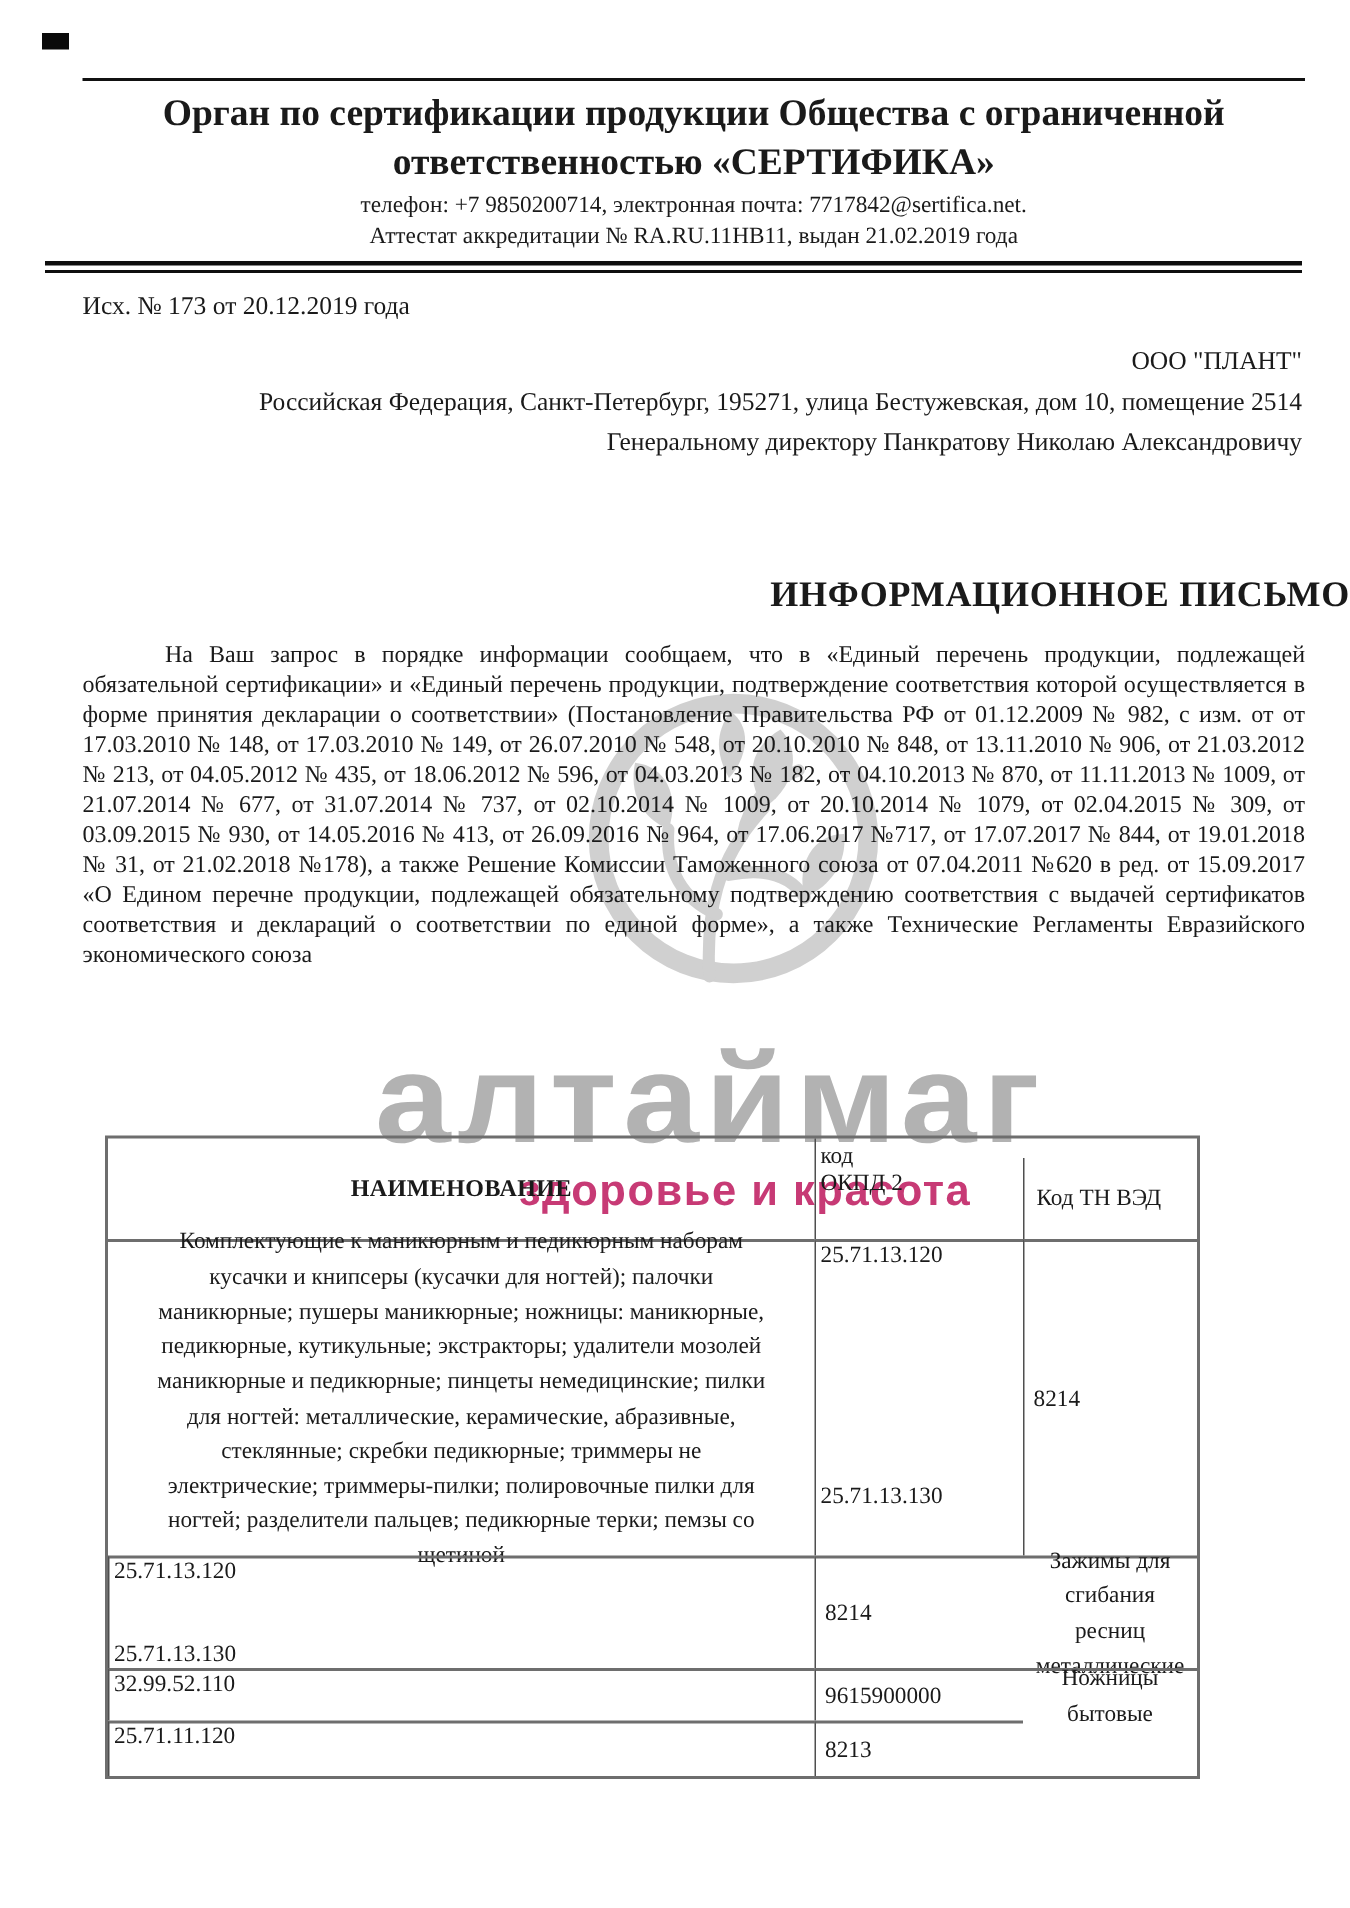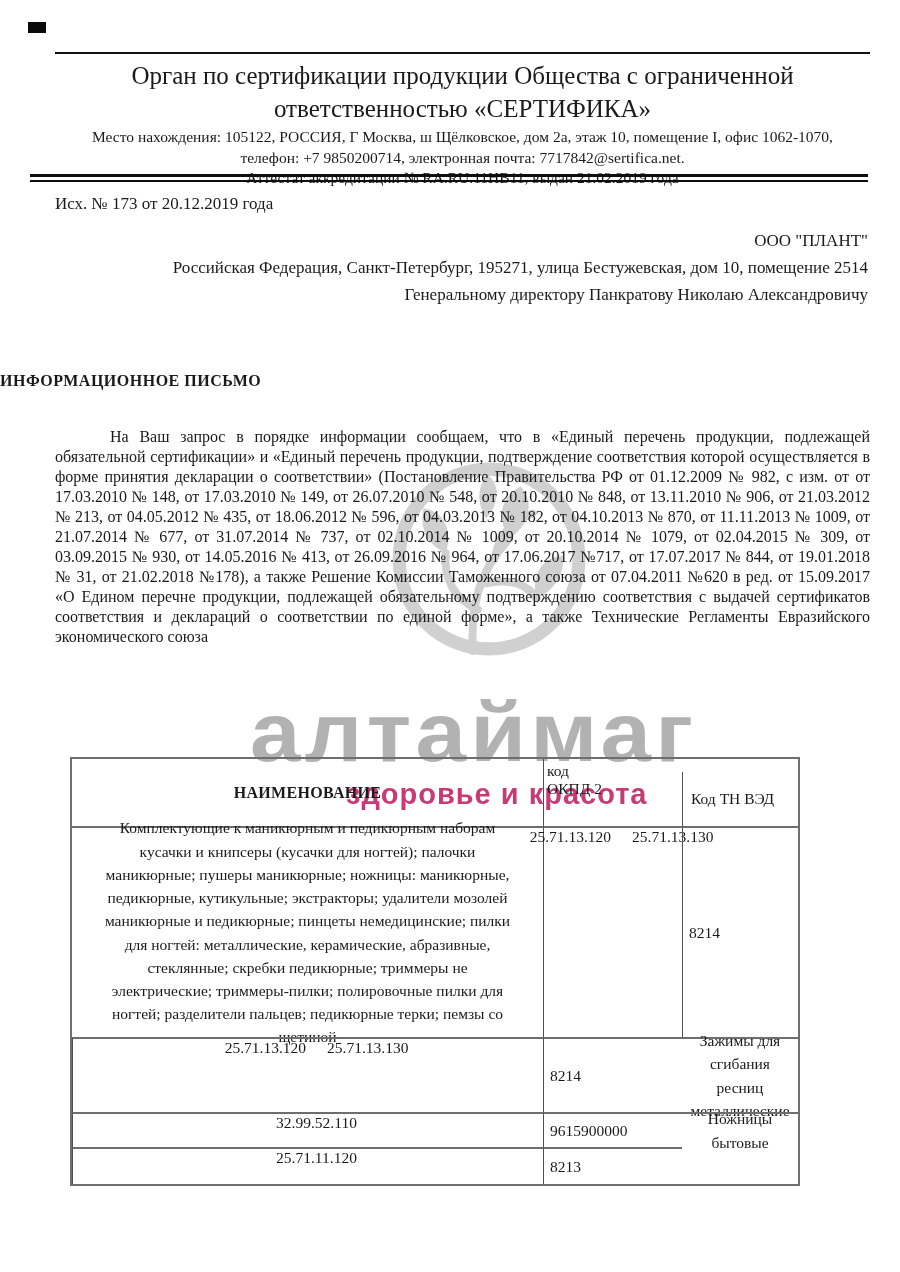--- a/index.html
+++ b/index.html
@@ -23,47 +23,47 @@
     position:absolute;left:310px;top:779px;
     font-family:"Liberation Sans", sans-serif;font-weight:bold;
     font-size:29px;line-height:30px;letter-spacing:1px;color:#be185d;opacity:.85;white-space:nowrap;
   }
 
   
   .artifact{position:absolute;left:28px;top:22px;width:18px;height:11px;background:#0a0a0a;}
 
   
   .letterhead{position:absolute;left:55px;top:52px;width:815px;border-top:2px solid #111;padding-top:5px;text-align:center;}
-  .lh-title{font-weight:normal;font-size:25px;line-height:33px;}
+  .lh-title{font-weight:bold;font-size:25px;line-height:33px;}
   .lh-sub{font-size:15.5px;line-height:17.5px;margin-top:3px;}
   .thick-rule{position:absolute;left:30px;top:174px;width:838px;height:3px;border-top:3px solid #0e0e0e;border-bottom:2px solid #0e0e0e;}
 
   .ref-line{position:absolute;left:55px;top:194px;font-size:17px;}
   .recipient{position:absolute;right:32px;top:227px;text-align:right;font-size:17px;line-height:27px;}
 
-  .doc-title{position:absolute;left:0;top:372px;width:100%;text-align:left;font-weight:bold;font-size:16px;letter-spacing:.5px;}
+  .doc-title{position:absolute;left:0;top:384px;width:100%;text-align:right;font-weight:bold;font-size:24px;letter-spacing:.5px;}
 
   .body-par{
     position:absolute;left:55px;top:427px;width:815px;
     font-size:16px;line-height:20px;text-align:justify;text-indent:55px;
   }
   .not-included{position:absolute;left:107px;top:699px;font-size:16.5px;}
 
   
   .tbl{
     position:absolute;left:70px;top:757px;width:730px;box-sizing:border-box;
     display:grid;grid-template-columns:471px 139px 116px;
     grid-template-rows:67px 211px 75px 35px 37px;
     border:2px solid #6e6e6e;font-size:15.5px;background:transparent;
   }
   .td{box-sizing:border-box;border-left:1px solid #4f4f4f;border-top:2px solid #6e6e6e;display:flex;}
   .td.c1{border-left:none;}
   .td.hr{border-top:none;}
   .name-cell{align-items:center;justify-content:center;text-align:center;padding:0 28px;line-height:23.2px;}
-  .okpd-cell{justify-content:center;padding-left:17px;}
+  .okpd-cell{flex-direction:column;justify-content:space-between;padding-left:3px;}
   .okpd-cell.two{gap:21px;}
   .tnved-cell{align-items:center;padding-left:6px;}
   .hdr-name{align-items:center;justify-content:center;font-weight:bold;font-size:16px;letter-spacing:.3px;}
   .hdr-okpd{flex-direction:column;justify-content:flex-start;padding:3px 0 9px 3px;}
   .hdr-tnved{align-items:center;padding-left:8px;margin-top:13px;}
   .r1pad{padding-bottom:30px;}
 </style>
 </head>
 <body>
 
@@ -91,21 +91,20 @@
 
   <div class="content">
 
     <div class="artifact"></div>
 
     <div class="letterhead">
       <div class="lh-title">
         <span>Орган по сертификации продукции Общества с ограниченной</span><br>
         <span>ответственностью «СЕРТИФИКА»</span>
       </div>
-      <div class="lh-sub">Место нахождения: 105122, РОССИЯ, Г Москва, ш Щёлковское, дом 2а, этаж 10, помещение I, офис 1062-1070,</div>
       <div class="lh-sub">телефон: +7 9850200714, электронная почта: 7717842@sertifica.net.</div>
       <div class="lh-sub">Аттестат аккредитации № RA.RU.11НВ11, выдан 21.02.2019 года</div>
     </div>
     <div class="thick-rule"></div>
 
     <div class="ref-line">Исх. № 173 от 20.12.2019 года</div>
 
     <div class="recipient">
       <div>ООО "ПЛАНТ"</div>
       <div>Российская Федерация, Санкт-Петербург, 195271, улица Бестужевская, дом 10, помещение 2514</div>

